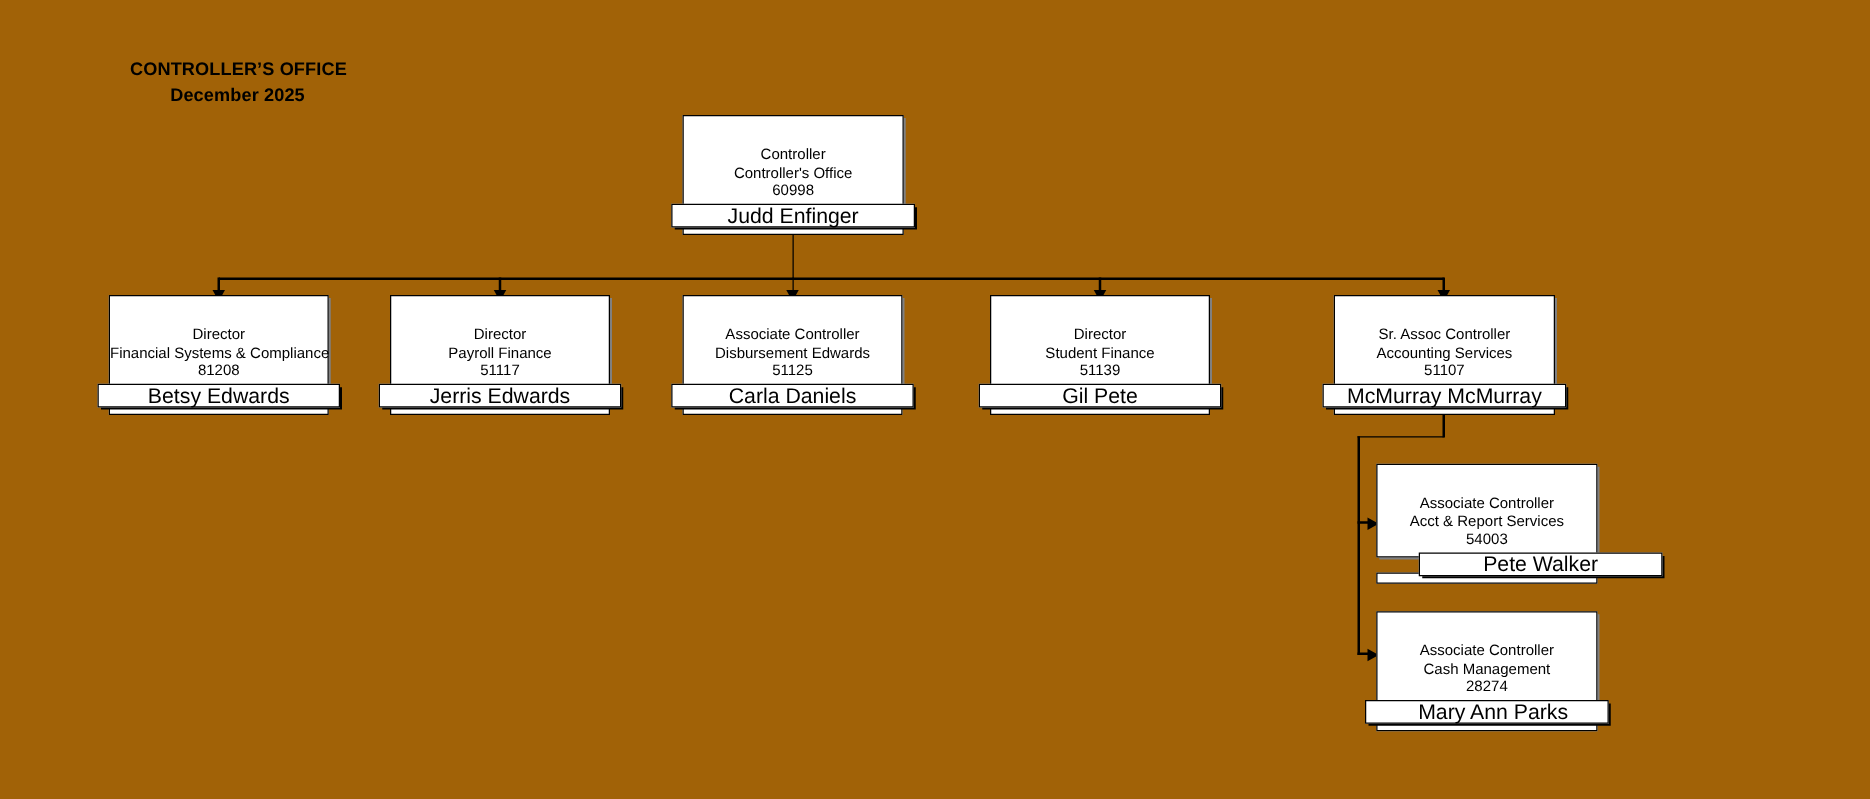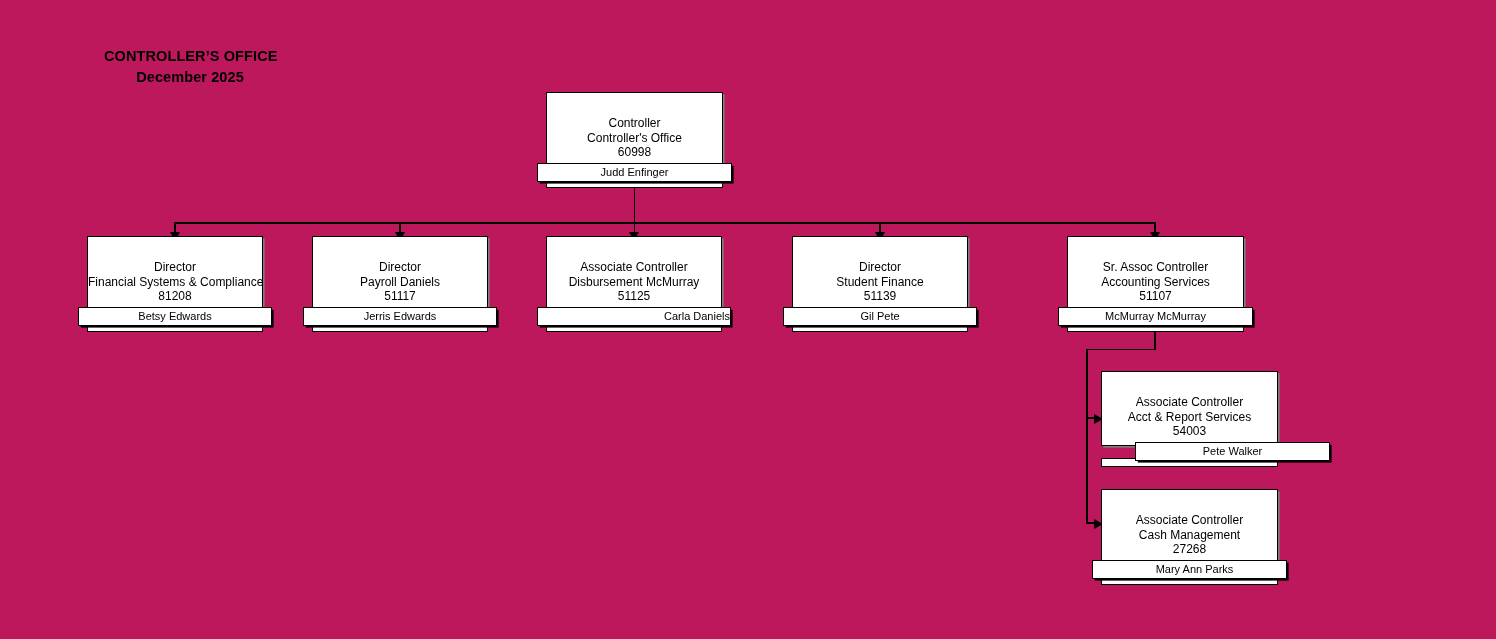--- a/index.html
+++ b/index.html
@@ -4,21 +4,21 @@
 <style>
   html, body {
     margin: 0;
     padding: 0;
     background: #ffffff;
   }
   #canvas {
     position: relative;
     width: 1496px;
     height: 639px;
-    background: #be185d;
+    background: #a16207;
     font-family: "Liberation Sans", sans-serif;
     overflow: hidden;
   }
 
   
   #chart-title {
     position: absolute;
     left: 104px;
     top: 46px;
     width: 172px;
@@ -74,21 +74,21 @@
     height: 19px;
     border: 1.2px solid #000;
     background: #ffffff;
     box-sizing: border-box;
     display: flex;
     align-items: center;
     justify-content: center;
     box-shadow: 2.2px 2.2px 0 -0.6px #000;
   }
   .node .plate .nm {
-    font-size: 11px;
+    font-size: 17px;
     color: #000;
     line-height: 13px;
     white-space: nowrap;
   }
 
   
   .ln { position: absolute; background: #000; }
   .vl { width: 1.6px; }
   .hl { height: 1.6px; }
 
@@ -172,39 +172,39 @@
     <div class="plate" style="width:194px;">
       <span class="nm">Betsy Edwards</span>
     </div>
   </div>
 
   <div class="node" style="left:303px; top:236px; width:194px;">
     <div class="base" style="width:176px;"></div>
     <div class="boxmain" style="width:176px;">
       <div class="txt">
         <span>Director</span>
-        <span>Payroll Daniels</span>
+        <span>Payroll Finance</span>
         <span>51117</span>
       </div>
     </div>
     <div class="plate" style="width:194px;">
       <span class="nm">Jerris Edwards</span>
     </div>
   </div>
 
   <div class="node" style="left:537px; top:236px; width:194px;">
     <div class="base" style="width:176px;"></div>
     <div class="boxmain" style="width:176px;">
       <div class="txt">
         <span>Associate Controller</span>
-        <span>Disbursement McMurray</span>
+        <span>Disbursement Edwards</span>
         <span>51125</span>
       </div>
     </div>
-    <div class="plate" style="width:194px;justify-content:flex-end;">
+    <div class="plate" style="width:194px;">
       <span class="nm">Carla Daniels</span>
     </div>
   </div>
 
   <div class="node" style="left:783px; top:236px; width:194px;">
     <div class="base" style="width:176px;"></div>
     <div class="boxmain" style="width:176px;">
       <div class="txt">
         <span>Director</span>
         <span>Student Finance</span>
@@ -243,21 +243,21 @@
       <span class="nm">Pete Walker</span>
     </div>
   </div>
 
   <div class="node" style="left:1092px; top:489px; width:195px;">
     <div class="base" style="width:177px;"></div>
     <div class="boxmain" style="width:177px;">
       <div class="txt">
         <span>Associate Controller</span>
         <span>Cash Management</span>
-        <span>27268</span>
+        <span>28274</span>
       </div>
     </div>
     <div class="plate" style="width:195px;padding-left:10px;">
       <span class="nm">Mary Ann Parks</span>
     </div>
   </div>
 
 </div>
 
 </body></html>

